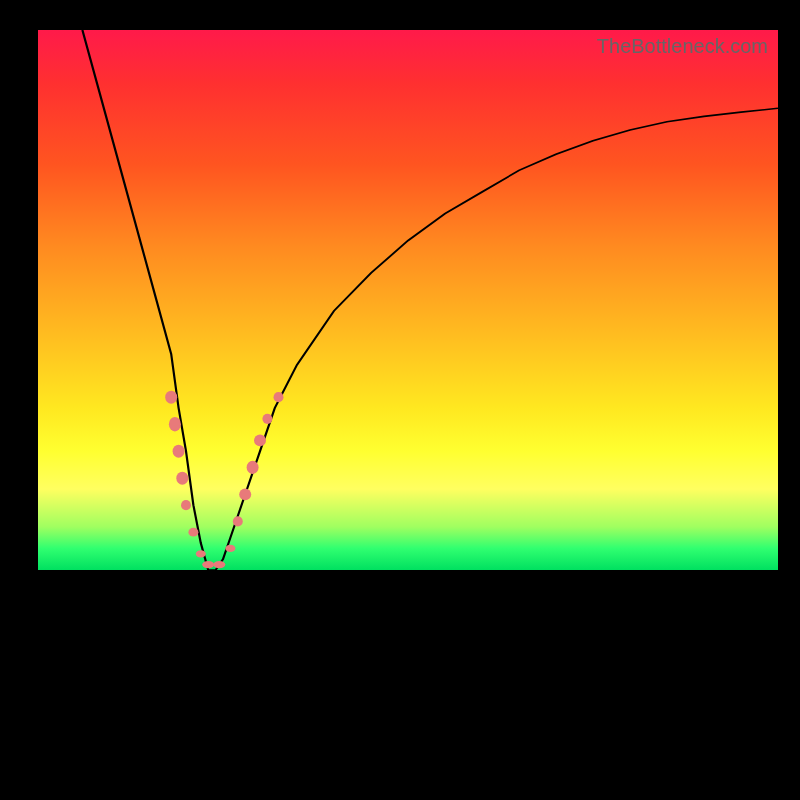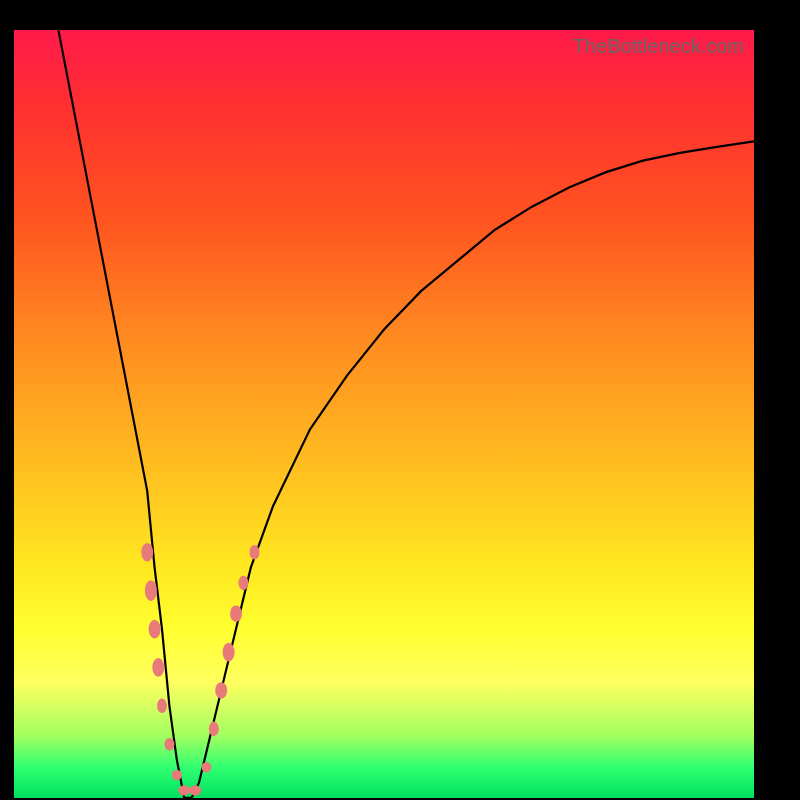--- a/index.html
+++ b/index.html
@@ -5,24 +5,24 @@
     * { margin: 0; padding: 0; box-sizing: border-box; }
     body { width: 800px; height: 800px; font-family: Arial, sans-serif; }
     .container {
       width: 800px;
       height: 800px;
       background: #000;
       position: relative;
     }
     .chart-area {
       position: absolute;
-      left: 14px;
+      left: 38px;
       top: 30px;
       width: 740px;
-      height: 768px;
+      height: 540px;
       background: linear-gradient(to bottom,
         #ff1a4a 0%,
         #ff3030 10%,
         #ff5520 25%,
         #ff8a20 40%,
         #ffb820 55%,
         #ffe820 70%,
         #ffff30 78%,
         #ffff60 85%,
         #a0ff60 92%,

